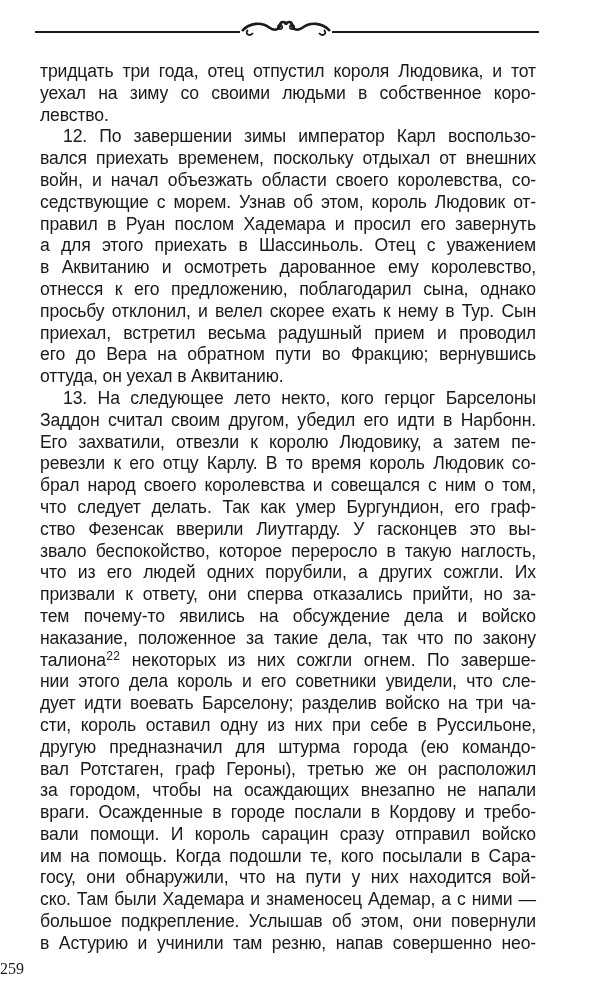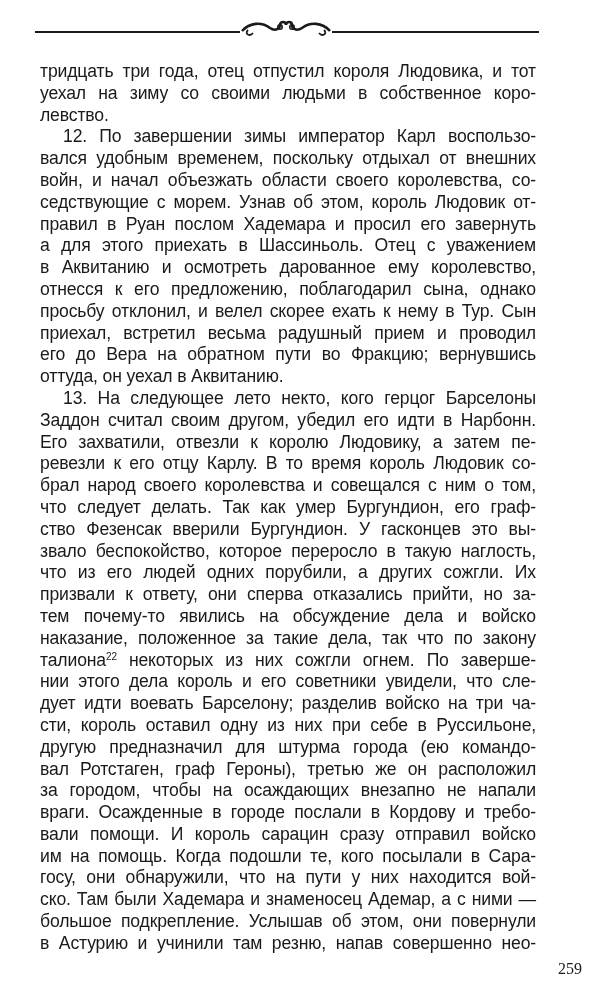--- a/index.html
+++ b/index.html
@@ -48,30 +48,31 @@
       text-align-last: justify;
       height: 21.8px;
     }
     .line.last {
       text-align-last: left;
     }
     .line.indent {
       padding-left: 23px;
     }
     sup {
-      font-size: 10px;
+      font-size: 12px;
       line-height: 0;
       vertical-align: 6px;
+      font-family: Liberation Mono, monospace;
     }
     .page-number {
       position: absolute;
       top: 960px;
       left: 0;
       width: 582px;
-      text-align: right;
+      text-align: left;
       font-size: 16px;
       font-family: "Liberation Serif", "DejaVu Serif", serif;
     }
   </style>
 </head>
 <body>
 
 <div class="header-rule"></div>
 <div class="ornament">
   <svg width="92" height="20" viewBox="0 0 92 20" xmlns="http://www.w3.org/2000/svg">
@@ -83,39 +84,39 @@
   </svg>
 </div>
 
 <div class="text-block">
 
   <span class="line">тридцать три года, отец отпустил короля Людовика, и тот</span>
   <span class="line">уехал на зиму со своими людьми в собственное коро-</span>
   <span class="line last">левство.</span>
 
   <span class="line indent">12. По завершении зимы император Карл воспользо-</span>
-  <span class="line">вался удобным временем, поскольку отдыхал от внешних</span>
+  <span class="line">вался приехать временем, поскольку отдыхал от внешних</span>
   <span class="line">войн, и начал объезжать области своего королевства, со-</span>
   <span class="line">седствующие с морем. Узнав об этом, король Людовик от-</span>
   <span class="line">правил в Руан послом Хадемара и просил его завернуть</span>
   <span class="line">а для этого приехать в Шассиньоль. Отец с уважением</span>
   <span class="line">в Аквитанию и осмотреть дарованное ему королевство,</span>
   <span class="line">отнесся к его предложению, поблагодарил сына, однако</span>
   <span class="line">просьбу отклонил, и велел скорее ехать к нему в Тур. Сын</span>
   <span class="line">приехал, встретил весьма радушный прием и проводил</span>
   <span class="line">его до Вера на обратном пути во Фракцию; вернувшись</span>
   <span class="line last">оттуда, он уехал в Аквитанию.</span>
 
   <span class="line indent">13. На следующее лето некто, кого герцог Барселоны</span>
   <span class="line">Заддон считал своим другом, убедил его идти в Нарбонн.</span>
   <span class="line">Его захватили, отвезли к королю Людовику, а затем пе-</span>
   <span class="line">ревезли к его отцу Карлу. В то время король Людовик со-</span>
   <span class="line">брал народ своего королевства и совещался с ним о том,</span>
   <span class="line">что следует делать. Так как умер Бургундион, его граф-</span>
-  <span class="line">ство Фезенсак вверили Бургундион. У гасконцев это вы-</span>
+  <span class="line">ство Фезенсак вверили Лиутгарду. У гасконцев это вы-</span>
   <span class="line">звало беспокойство, которое переросло в такую наглость,</span>
   <span class="line">что из его людей одних порубили, а других сожгли. Их</span>
   <span class="line">призвали к ответу, они сперва отказались прийти, но за-</span>
   <span class="line">тем почему-то явились на обсуждение дела и войско</span>
   <span class="line">наказание, положенное за такие дела, так что по закону</span>
   <span class="line"><span>талиона</span><sup>22</sup><span> некоторых из них сожгли огнем. По заверше-</span></span>
   <span class="line">нии этого дела король и его советники увидели, что сле-</span>
   <span class="line">дует идти воевать Барселону; разделив войско на три ча-</span>
   <span class="line">сти, король оставил одну из них при себе в Руссильоне,</span>
   <span class="line">другую предназначил для штурма города (ею командо-</span>

